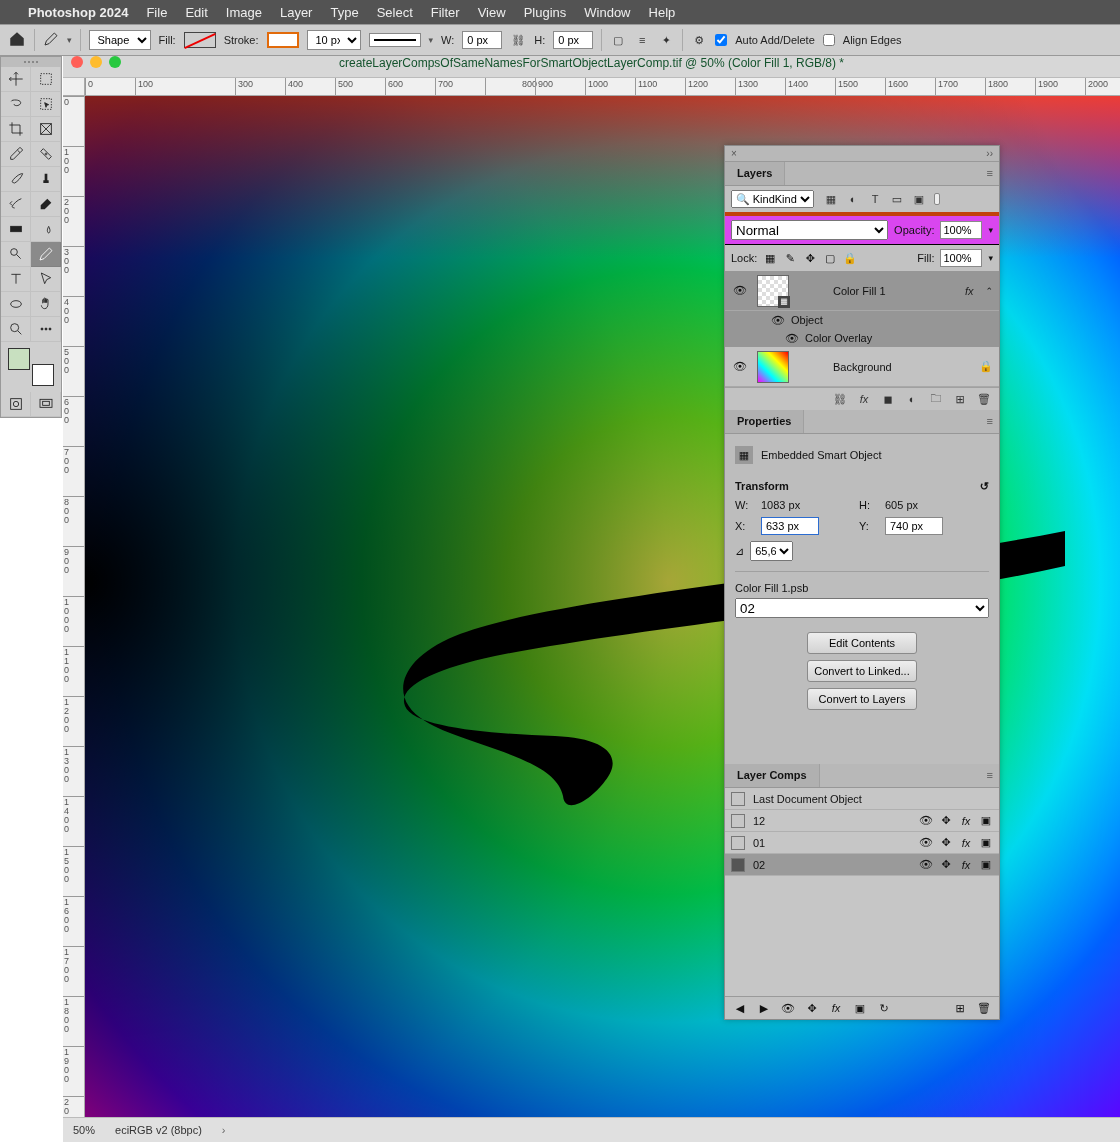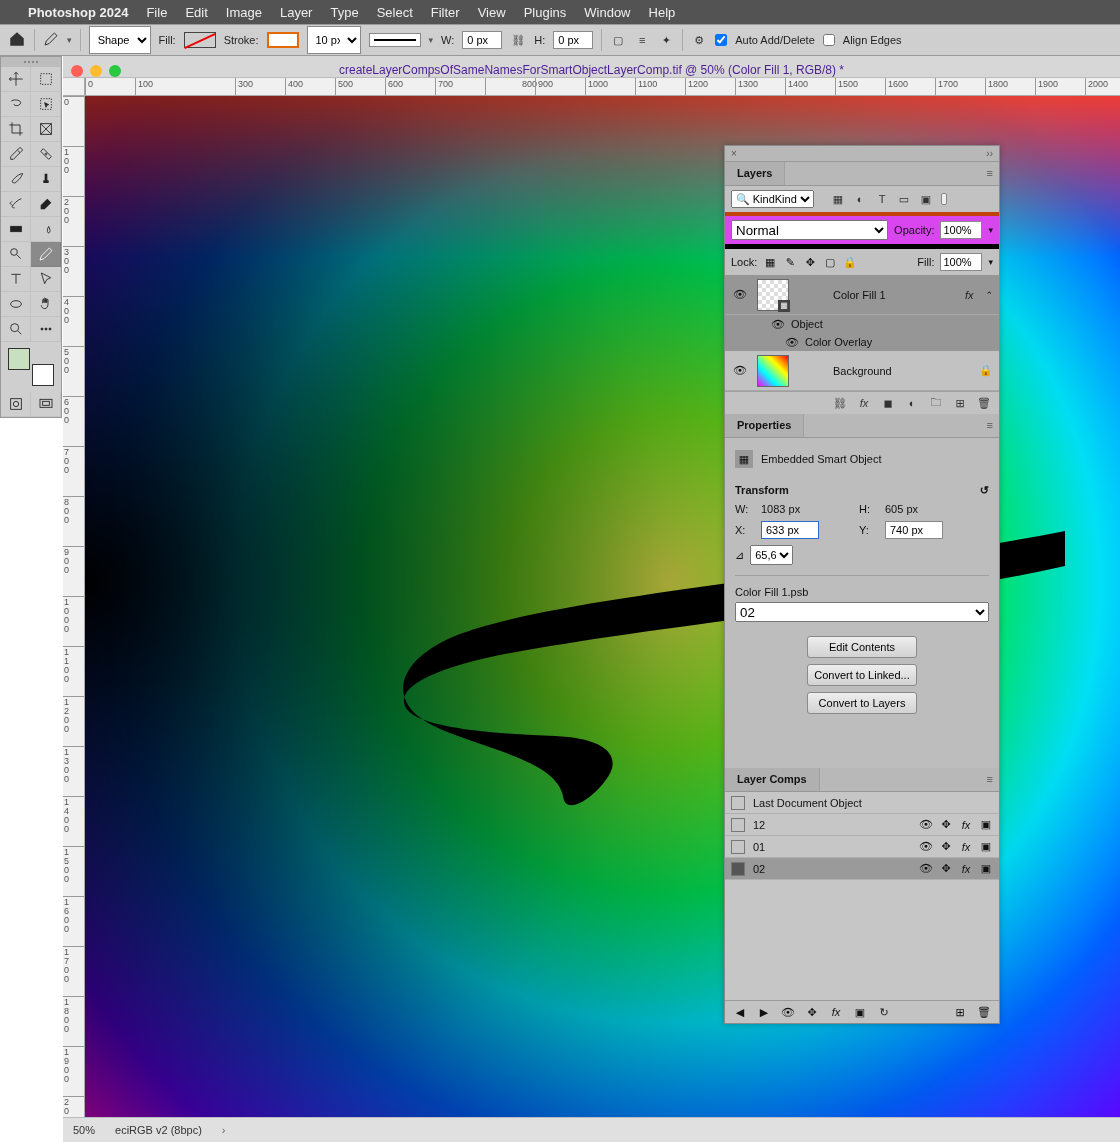--- a/index.html
+++ b/index.html
@@ -8,32 +8,32 @@
 
 .menubar { height:24px; background:#535353; display:flex; align-items:center; padding:0 10px; gap:18px; color:#eee; font-size:13px; }
 .menubar .apple { font-size:15px; }
 .menubar .app { font-weight:600; }
 
 
 .optbar { height:32px; background:#cfcfcf; border-top:1px solid #999; border-bottom:1px solid #999; display:flex; align-items:center; padding:0 8px; gap:8px; font-size:11px; color:#222; }
 .optbar .home { width:18px; height:18px; fill:#333; }
 .optbar .sep { width:1px; height:22px; background:#aaa; }
 .optbar select, .optbar input { background:#fff; border:1px solid #8a8a8a; font-size:11px; padding:1px 4px; height:18px; }
-.optbar select { height:28px;text-align:center; }
+.optbar select { height:20px; }
 .swatch { width:32px; height:16px; border:1px solid #444; display:inline-block; vertical-align:middle; position:relative; }
 .swatch.nofill::after { content:""; position:absolute; left:-2px; right:-2px; top:50%; height:2px; background:#e00; transform:rotate(-25deg); }
 .swatch.orange { border:2px solid #e26a0a; background:#fff; }
 .stroke-line { width:52px; height:14px; border:1px solid #888; background:#fff; position:relative; }
 .stroke-line::after { content:""; position:absolute; left:4px; right:4px; top:50%; height:2px; background:#000; transform:translateY(-50%); }
 .opt-icon { width:16px; height:16px; display:inline-flex; align-items:center; justify-content:center; color:#333; }
 .chk { width:12px; height:12px; }
 
 
 .docwin { position:absolute; left:63px; top:56px; right:0; bottom:0; background:#f0f0f0; }
-.titlebar { height:22px; background:#d7d7d7; display:flex; align-items:flex-end; padding:0 8px; border-bottom:1px solid #bbb; font-size:12px; color:#4c1d95; position:relative; }
+.titlebar { height:22px; background:#d7d7d7; display:flex; align-items:flex-start; padding:0 8px; border-bottom:1px solid #bbb; font-size:12px; color:#14532d; position:relative; }
 .lights { display:flex; gap:7px; }
 .light { width:12px; height:12px; border-radius:50%; }
 .light.r{background:#ff5f57;} .light.y{background:#febc2e;} .light.g{background:#28c840;}
 .titlebar .title { position:absolute; left:0; right:0; text-align:center; pointer-events:none; }
 
 
 .ruler-h { position:absolute; left:22px; right:0; top:22px; height:18px; background:#f0f0f0; border-bottom:1px solid #aaa; overflow:hidden; font-size:9px; color:#555; }
 .ruler-h .tick { position:absolute; top:0; bottom:0; border-left:1px solid #999; padding-left:2px; padding-top:1px; }
 .ruler-v { position:absolute; left:0; top:40px; bottom:0; width:22px; background:#f0f0f0; border-right:1px solid #aaa; overflow:hidden; font-size:9px; color:#555; }
 .ruler-v .tick { position:absolute; left:0; right:0; border-top:1px solid #999; line-height:9px; padding-left:1px; padding-top:1px; word-break:break-all; }
@@ -60,28 +60,28 @@
 .panel-stack { position:absolute; left:724px; top:145px; width:276px; background:#b8b8b8; border:1px solid #8a8a8a; box-shadow:0 0 6px rgba(0,0,0,0.25); font-size:11px; color:#111; }
 .panel-hdr { height:16px; background:#b8b8b8; display:flex; align-items:center; padding:0 6px; border-bottom:1px solid #999; }
 .panel-hdr .x { font-size:10px; color:#555; cursor:pointer; }
 .panel-hdr .coll { margin-left:auto; font-size:10px; color:#555; }
 .tabstrip { height:24px; display:flex; border-bottom:1px solid #979797; background:#b8b8b8; }
 .tabstrip .tab { padding:5px 12px 0; font-weight:600; border-right:1px solid #a0a0a0; background:#b0b0b0; }
 .tabstrip .menu { margin-left:auto; padding:5px 6px; color:#555; }
 .panel-body { background:#b8b8b8; }
 
 
-.layer-ctrl1 { display:flex; align-items:center; gap:17px; padding:4px 6px; background:#c2c2c2; }
+.layer-ctrl1 { display:flex; align-items:center; gap:10px; padding:4px 6px; background:#c2c2c2; }
 .layer-ctrl1 select { flex:0 0 76px; height:18px; font-size:11px; }
 .filter-icons { display:flex; gap:8px; align-items:center; }
 .filter-icons span { width:14px; height:14px; display:inline-flex; align-items:center; justify-content:center; color:#333; }
 .layer-ctrl2 { display:flex; align-items:center; gap:6px; padding:4px 6px; background:#d946ef; border-top:4px solid #c2410c; }
 .layer-ctrl2 select { flex:1; height:20px; }
 .small-input { width:42px; height:18px; border:1px solid #8a8a8a; font-size:11px; padding:0 2px; background:#fff; }
-.layer-ctrl3 { display:flex; align-items:center; gap:6px; padding:4px 6px; background:#c2c2c2; border-top:5px solid #000000;justify-content:space-between; }
+.layer-ctrl3 { display:flex; align-items:center; gap:6px; padding:4px 6px; background:#c2c2c2; border-top:1px solid #000000;justify-content:space-between; }
 .lock-icons { display:flex; gap:6px; align-items:center; }
 .lock-icons span { width:14px; height:14px; display:inline-flex; align-items:center; justify-content:center; }
 
 .layers-list { background:#c2c2c2; }
 .layer-row { display:flex; align-items:center; height:40px; border-bottom:1px solid #a8a8a8; padding:0 6px; gap:8px; }
 .layer-row.sel { background:#969696; }
 .layer-row .eye { width:18px; text-align:center; cursor:pointer; }
 .layer-row .thumb { width:32px; height:32px; border:1px solid #666; background:#fff; position:relative; flex-shrink:0; }
 .layer-row .thumb.checker { background:repeating-conic-gradient(#ddd 0 25%,#fff 0 50%) 0 0/8px 8px; }
 .layer-row .thumb .badge { position:absolute; right:-2px; bottom:-2px; width:12px; height:12px; background:#444; color:#fff; font-size:8px; display:flex; align-items:center; justify-content:center; }

